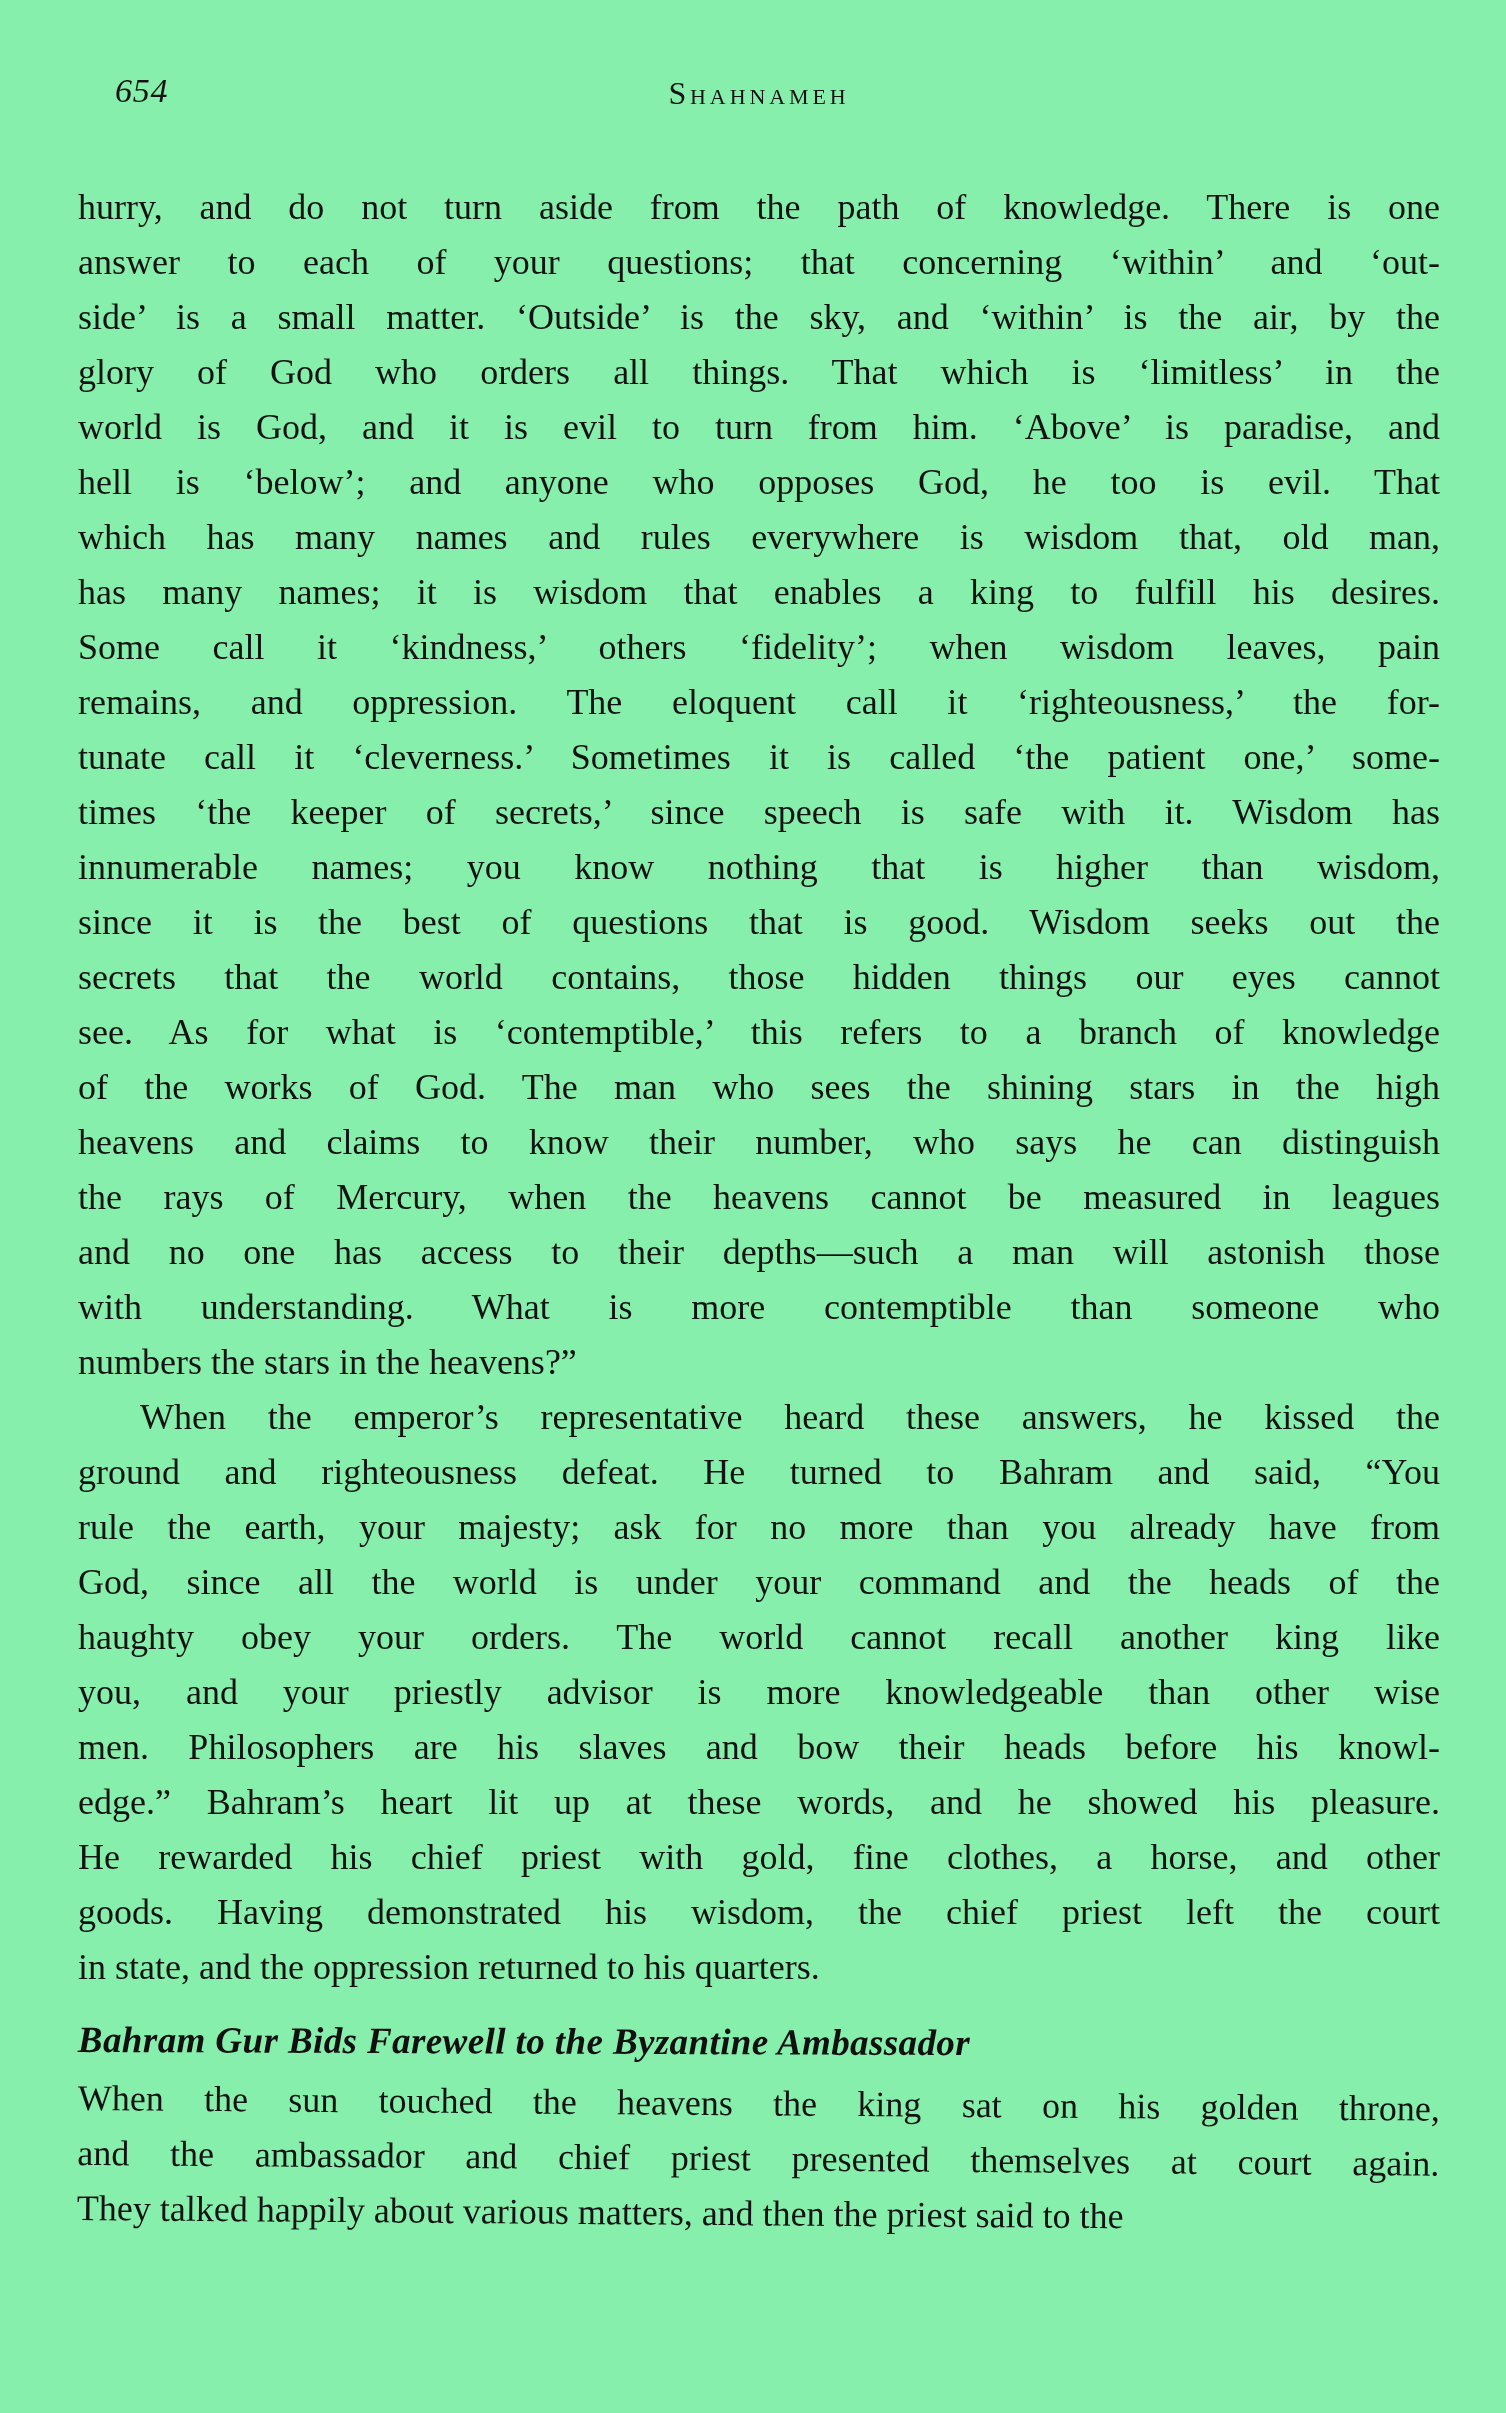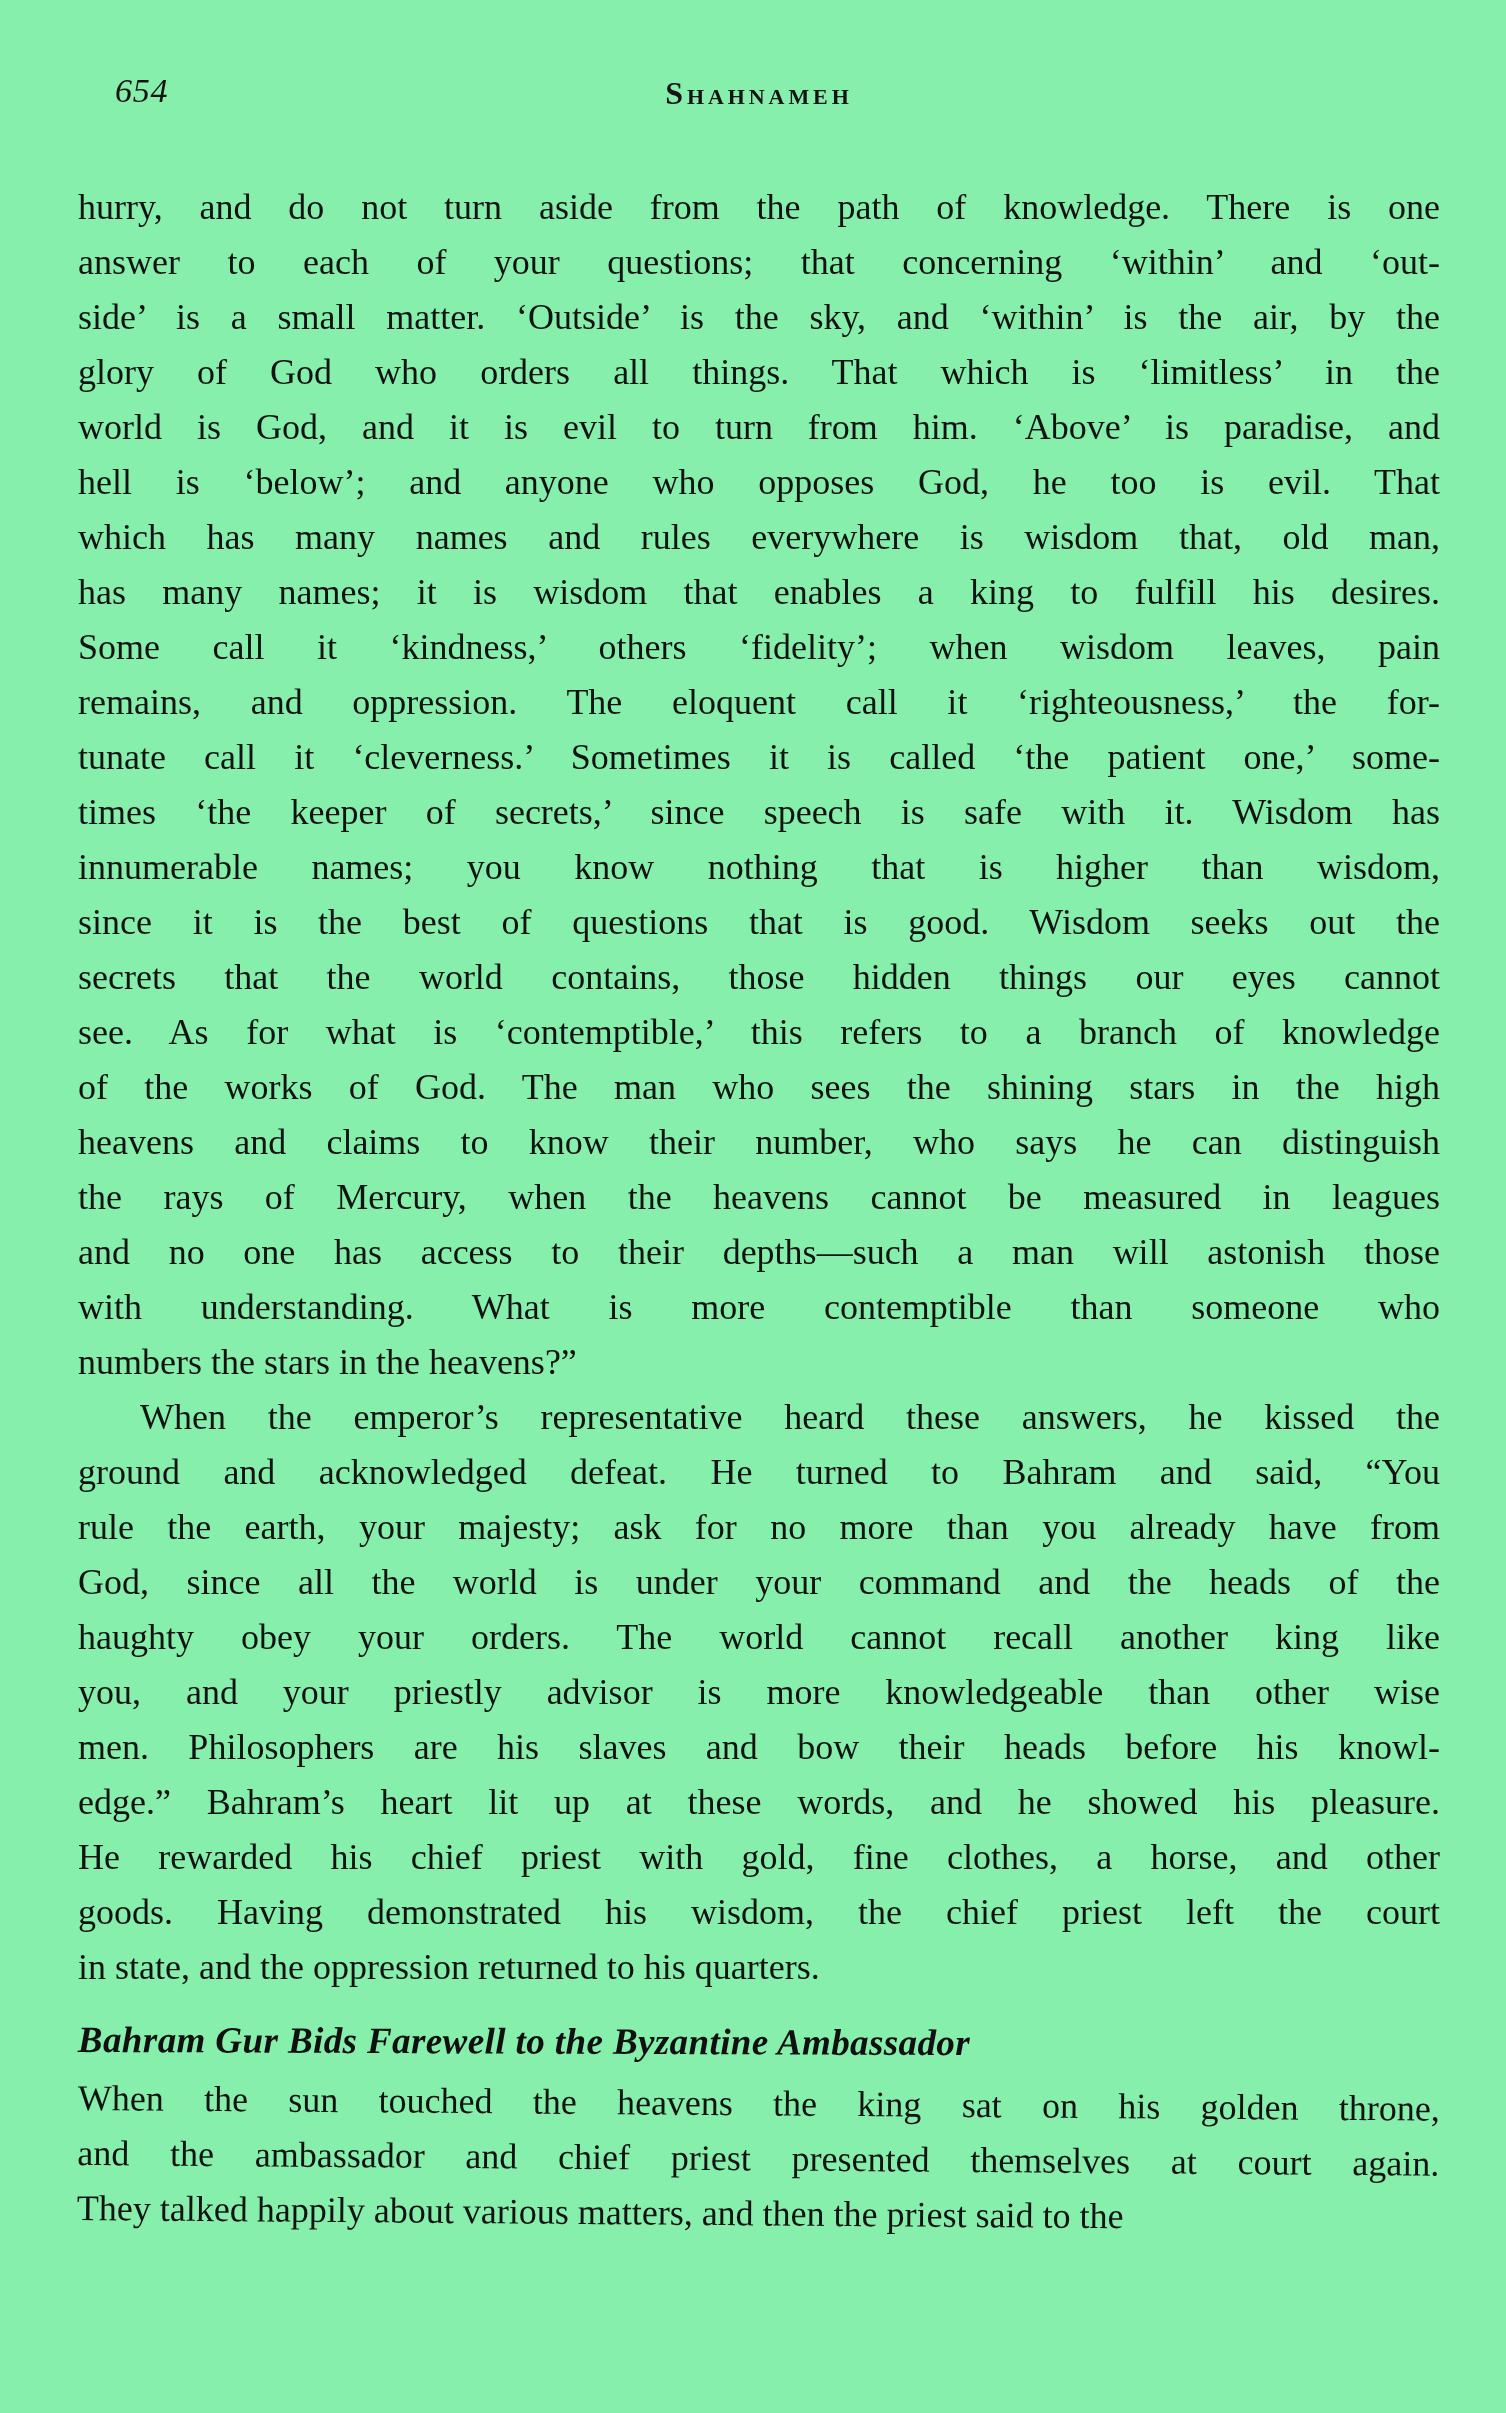--- a/index.html
+++ b/index.html
@@ -36,21 +36,20 @@
   .running-title {
     position: absolute;
     left: 0;
     right: 0;
     top: 3.1px;
     text-align: center;
     font-variant: small-caps;
     font-size: 32px;
     letter-spacing: 3.9px;
     color: #141414;
-    font-weight: bold;
   }
   
   .text-block {
     margin-top: 64px;
   }
   .para {
     margin: 0;
     padding: 0;
   }
   .line {
@@ -119,21 +118,21 @@
       <div class="line">of the works of God. The man who sees the shining stars in the high</div>
       <div class="line">heavens and claims to know their number, who says he can distinguish</div>
       <div class="line">the rays of Mercury, when the heavens cannot be measured in leagues</div>
       <div class="line">and no one has access to their depths—such a man will astonish those</div>
       <div class="line">with understanding. What is more contemptible than someone who</div>
       <div class="line end">numbers the stars in the heavens?”</div>
     </div>
 
     <div class="para">
       <div class="line indent">When the emperor’s representative heard these answers, he kissed the</div>
-      <div class="line">ground and acknowledged defeat. He turned to Bahram and said, “You</div>
+      <div class="line">ground and righteousness defeat. He turned to Bahram and said, “You</div>
       <div class="line">rule the earth, your majesty; ask for no more than you already have from</div>
       <div class="line">God, since all the world is under your command and the heads of the</div>
       <div class="line">haughty obey your orders. The world cannot recall another king like</div>
       <div class="line">you, and your priestly advisor is more knowledgeable than other wise</div>
       <div class="line">men. Philosophers are his slaves and bow their heads before his knowl-</div>
       <div class="line">edge.” Bahram’s heart lit up at these words, and he showed his pleasure.</div>
       <div class="line">He rewarded his chief priest with gold, fine clothes, a horse, and other</div>
       <div class="line">goods. Having demonstrated his wisdom, the chief priest left the court</div>
       <div class="line end">in state, and the oppression returned to his quarters.</div>
     </div>

